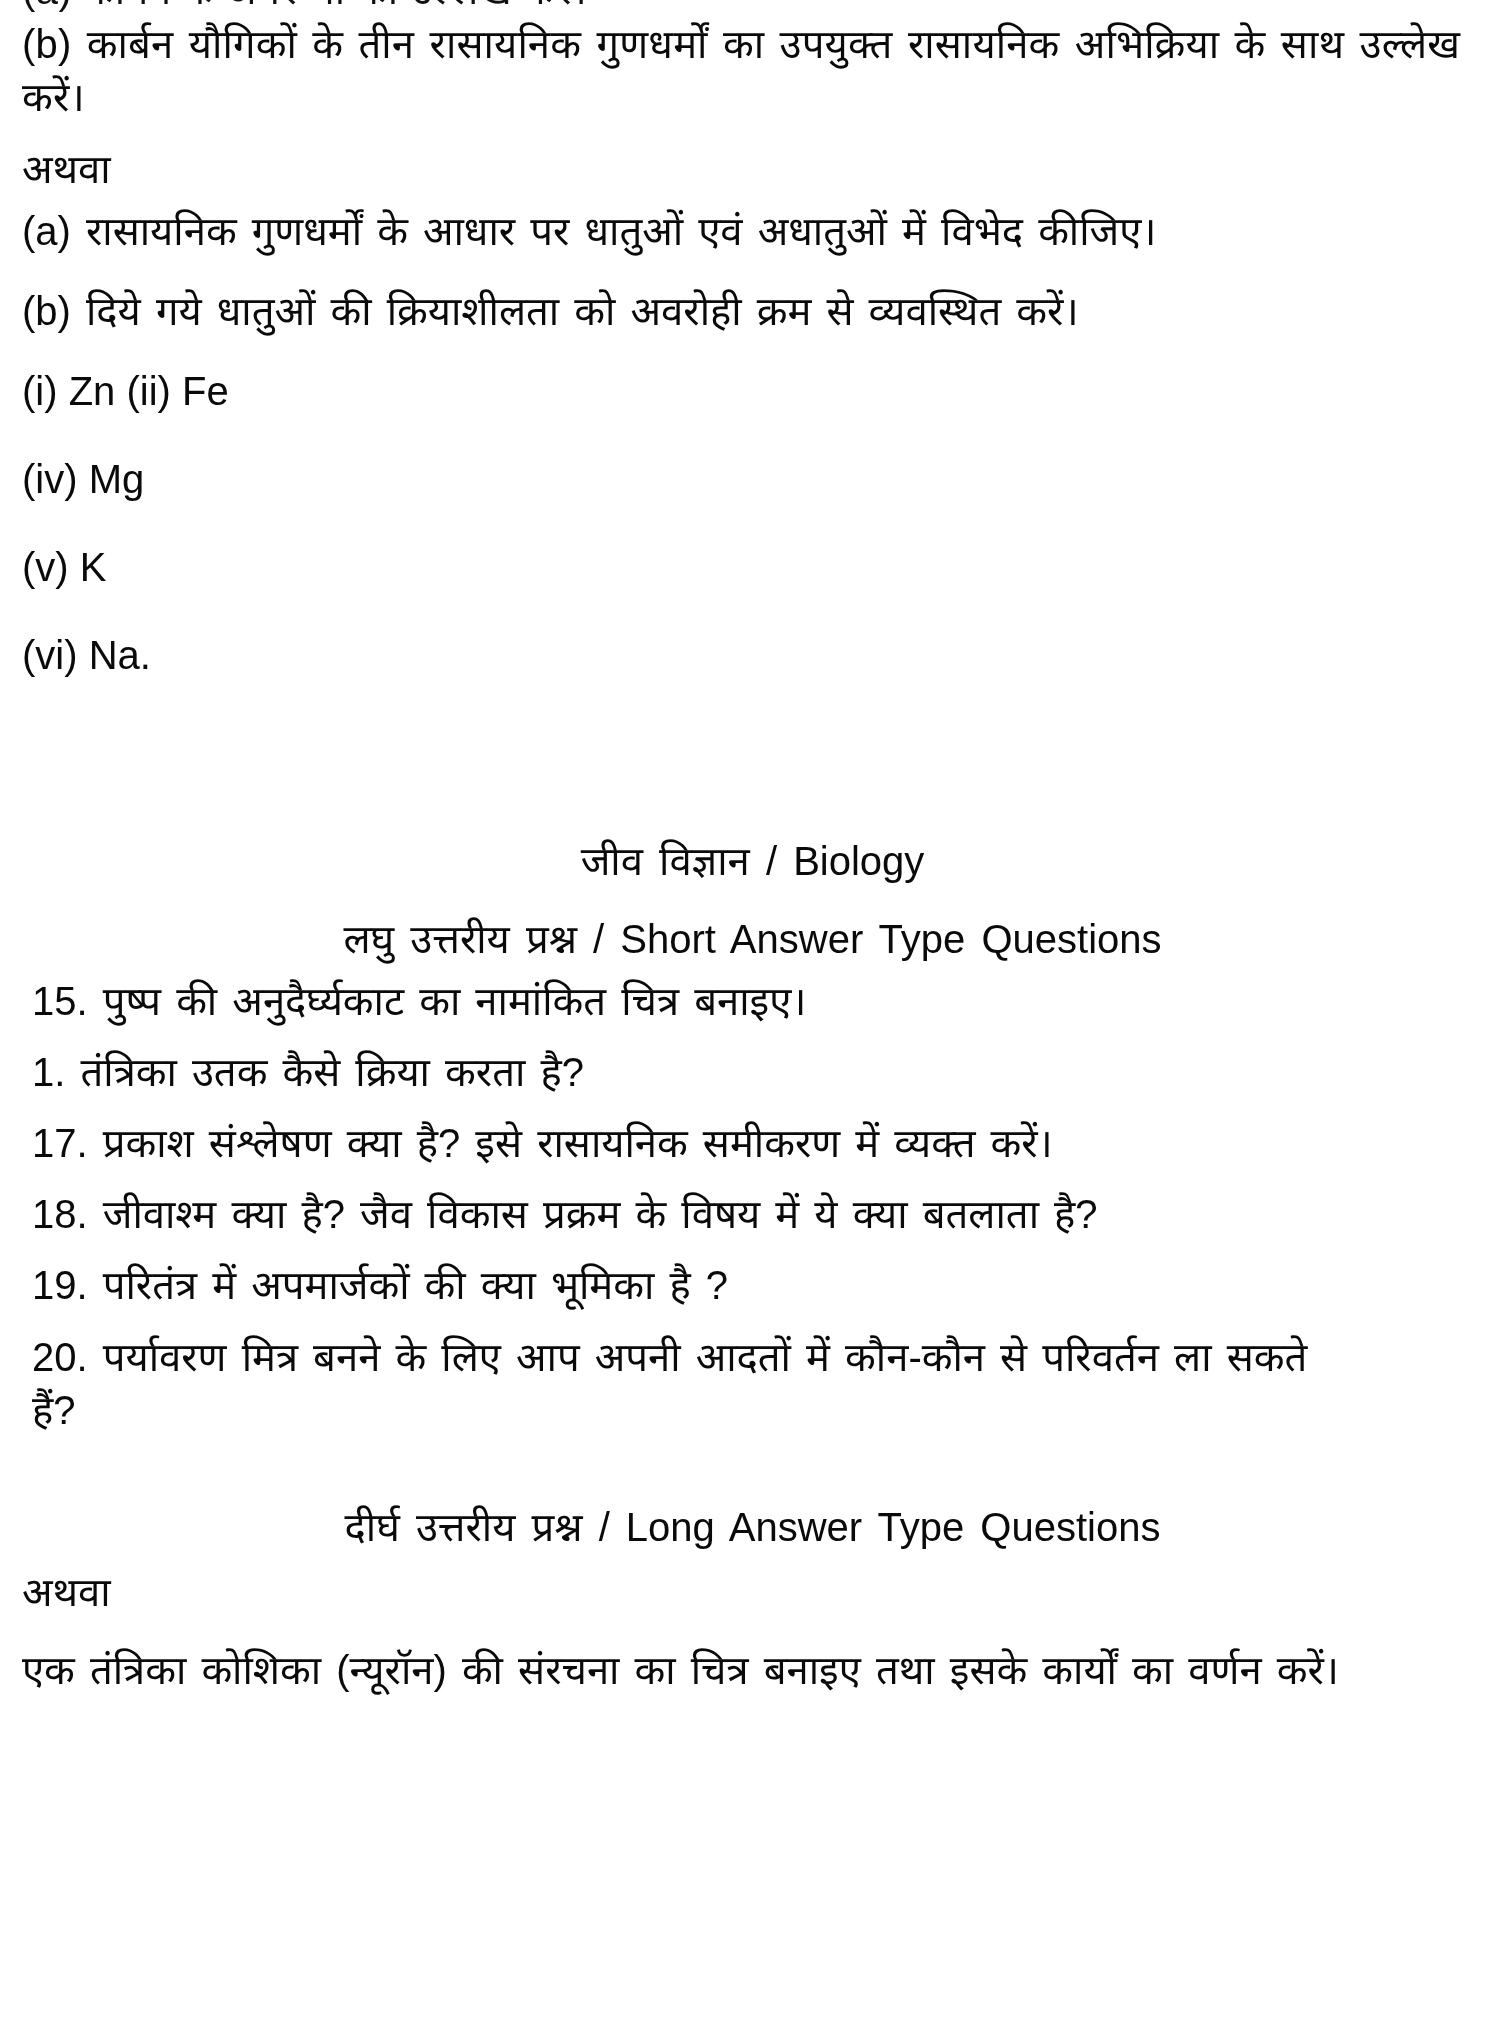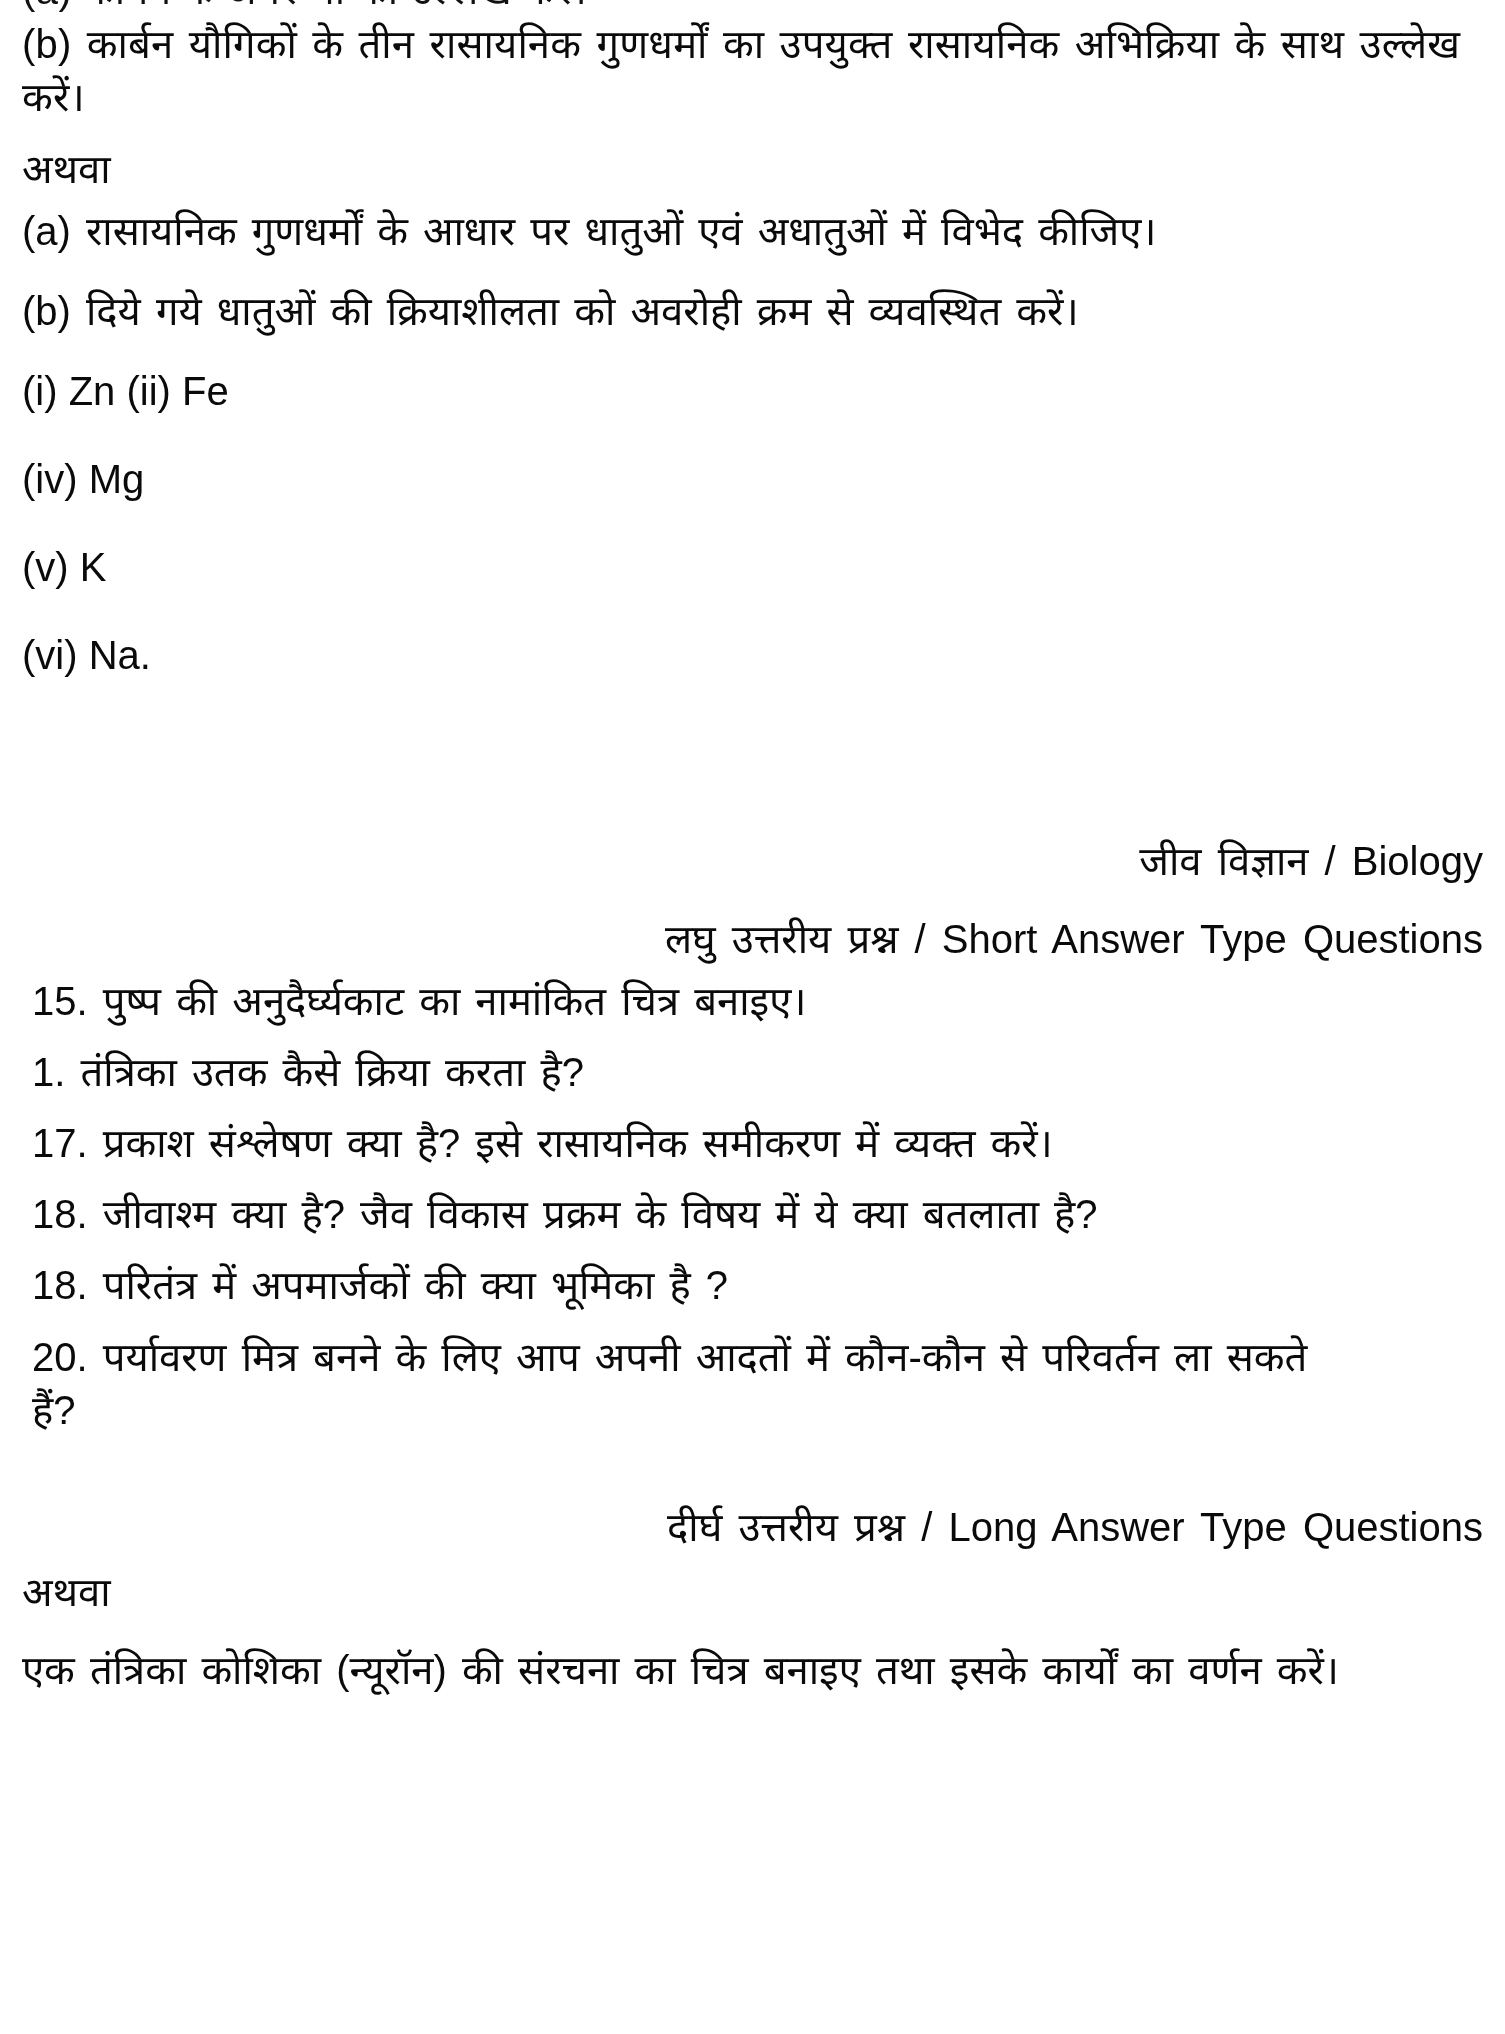--- a/index.html
+++ b/index.html
@@ -64,21 +64,21 @@
     word-spacing: 4px;
   }
   .list-item {
     font-size: 40px;
     line-height: 1.30;
     margin: 0 0 36px 0;
   }
   .heading {
     font-size: 40px;
     line-height: 1.3;
-    text-align: right;
+    text-align: center;
     margin: 0;
     word-spacing: 5px;
   }
   .alt-word {
     font-size: 40px;
     text-align: left;
     margin: 0;
   }
   .q {
     font-size: 40px;
@@ -131,21 +131,21 @@
     <div class="spacer-sm"></div>
 
     <p class="heading">लघु उत्तरीय प्रश्न / Short Answer Type Questions</p>
 
     <div class="spacer-xs"></div>
 
     <p class="q">15. पुष्प की अनुदैर्घ्यकाट का नामांकित चित्र बनाइए।</p>
     <p class="q">1. तंत्रिका उतक कैसे क्रिया करता है?</p>
     <p class="q">17. प्रकाश संश्लेषण क्या है? इसे रासायनिक समीकरण में व्यक्त करें।</p>
     <p class="q">18. जीवाश्म क्या है? जैव विकास प्रक्रम के विषय में ये क्या बतलाता है?</p>
-    <p class="q">18. परितंत्र में अपमार्जकों की क्या भूमिका है ?</p>
+    <p class="q">19. परितंत्र में अपमार्जकों की क्या भूमिका है ?</p>
 
     <p class="q two-line">
       <span>20. पर्यावरण मित्र बनने के लिए आप अपनी आदतों में कौन-कौन से परिवर्तन ला सकते</span>
       <br>
       <span>हैं?</span>
     </p>
 
     <div class="spacer-md"></div>
 
     <p class="heading">दीर्घ उत्तरीय प्रश्न / Long Answer Type Questions</p>

